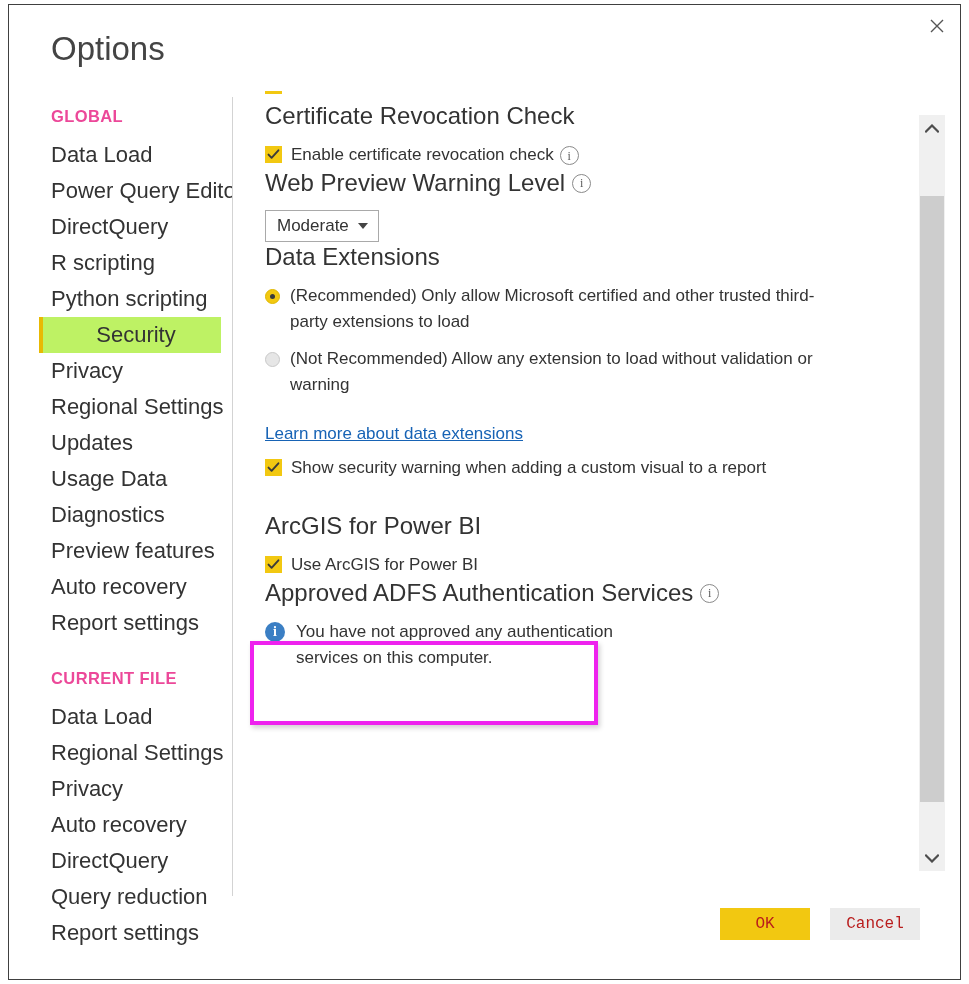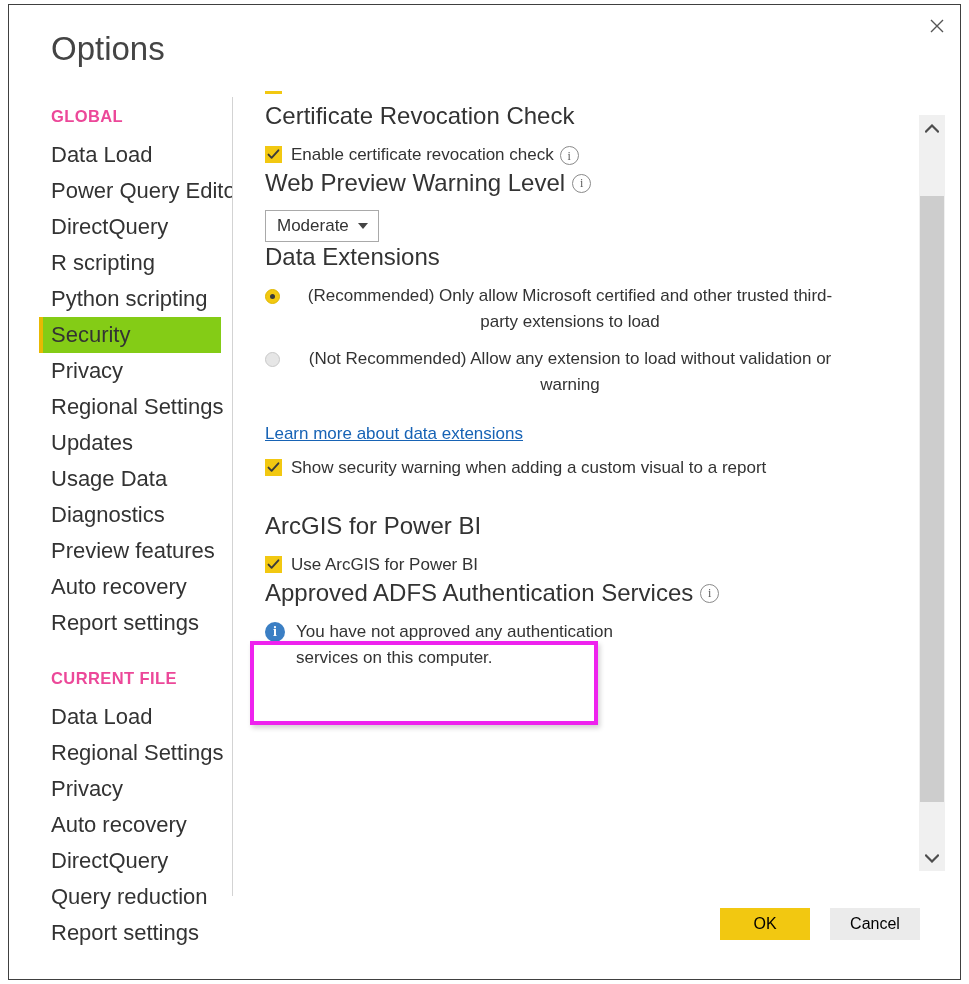--- a/index.html
+++ b/index.html
@@ -91,21 +91,22 @@
     font-size: 22px;
     color: #333333;
     padding-left: 12px;
     margin-left: -12px;
     width: 182px;
     box-sizing: border-box;
     white-space: nowrap;
     cursor: default;
   }
   .nav-item.selected {
-    background: #84cc16;
+    background: #bef264;
+    text-align: center;
   }
   .nav-item.selected::before {
     content: "";
     position: absolute;
     left: 0;
     top: 0;
     bottom: 0;
     width: 4px;
     background: #e8b903;
   }
@@ -170,21 +171,20 @@
   .opt-row {
     display: flex;
     align-items: flex-start;
     font-size: 17px;
     color: #333333;
     line-height: 26px;
     margin-top: 11px;
   }
   .opt-row .label-text {
     display: inline;
-    text-align: center;
   }
   .opt-row.multiline { max-width: 585px; }
 
   
   .checkbox {
     flex: 0 0 auto;
     width: 17px;
     height: 17px;
     background: #f2c811;
     margin-right: 9px;
@@ -342,24 +342,24 @@
     position: absolute;
     left: 0;
     right: 0;
     bottom: 0;
     height: 86px;
   }
   .btn {
     position: absolute;
     height: 32px;
     font-size: 16px;
-    color: #000000;
+    color: #b91c1c;
     border: none;
     cursor: pointer;
-    font-family: Liberation Sans, sans-serif;
+    font-family: Liberation Mono, monospace;
     display: flex;
     align-items: center;
     justify-content: center;
   }
   .btn-ok {
     left: 711px;
     top: 15px;
     width: 90px;
     background: #f2c811;
   }

